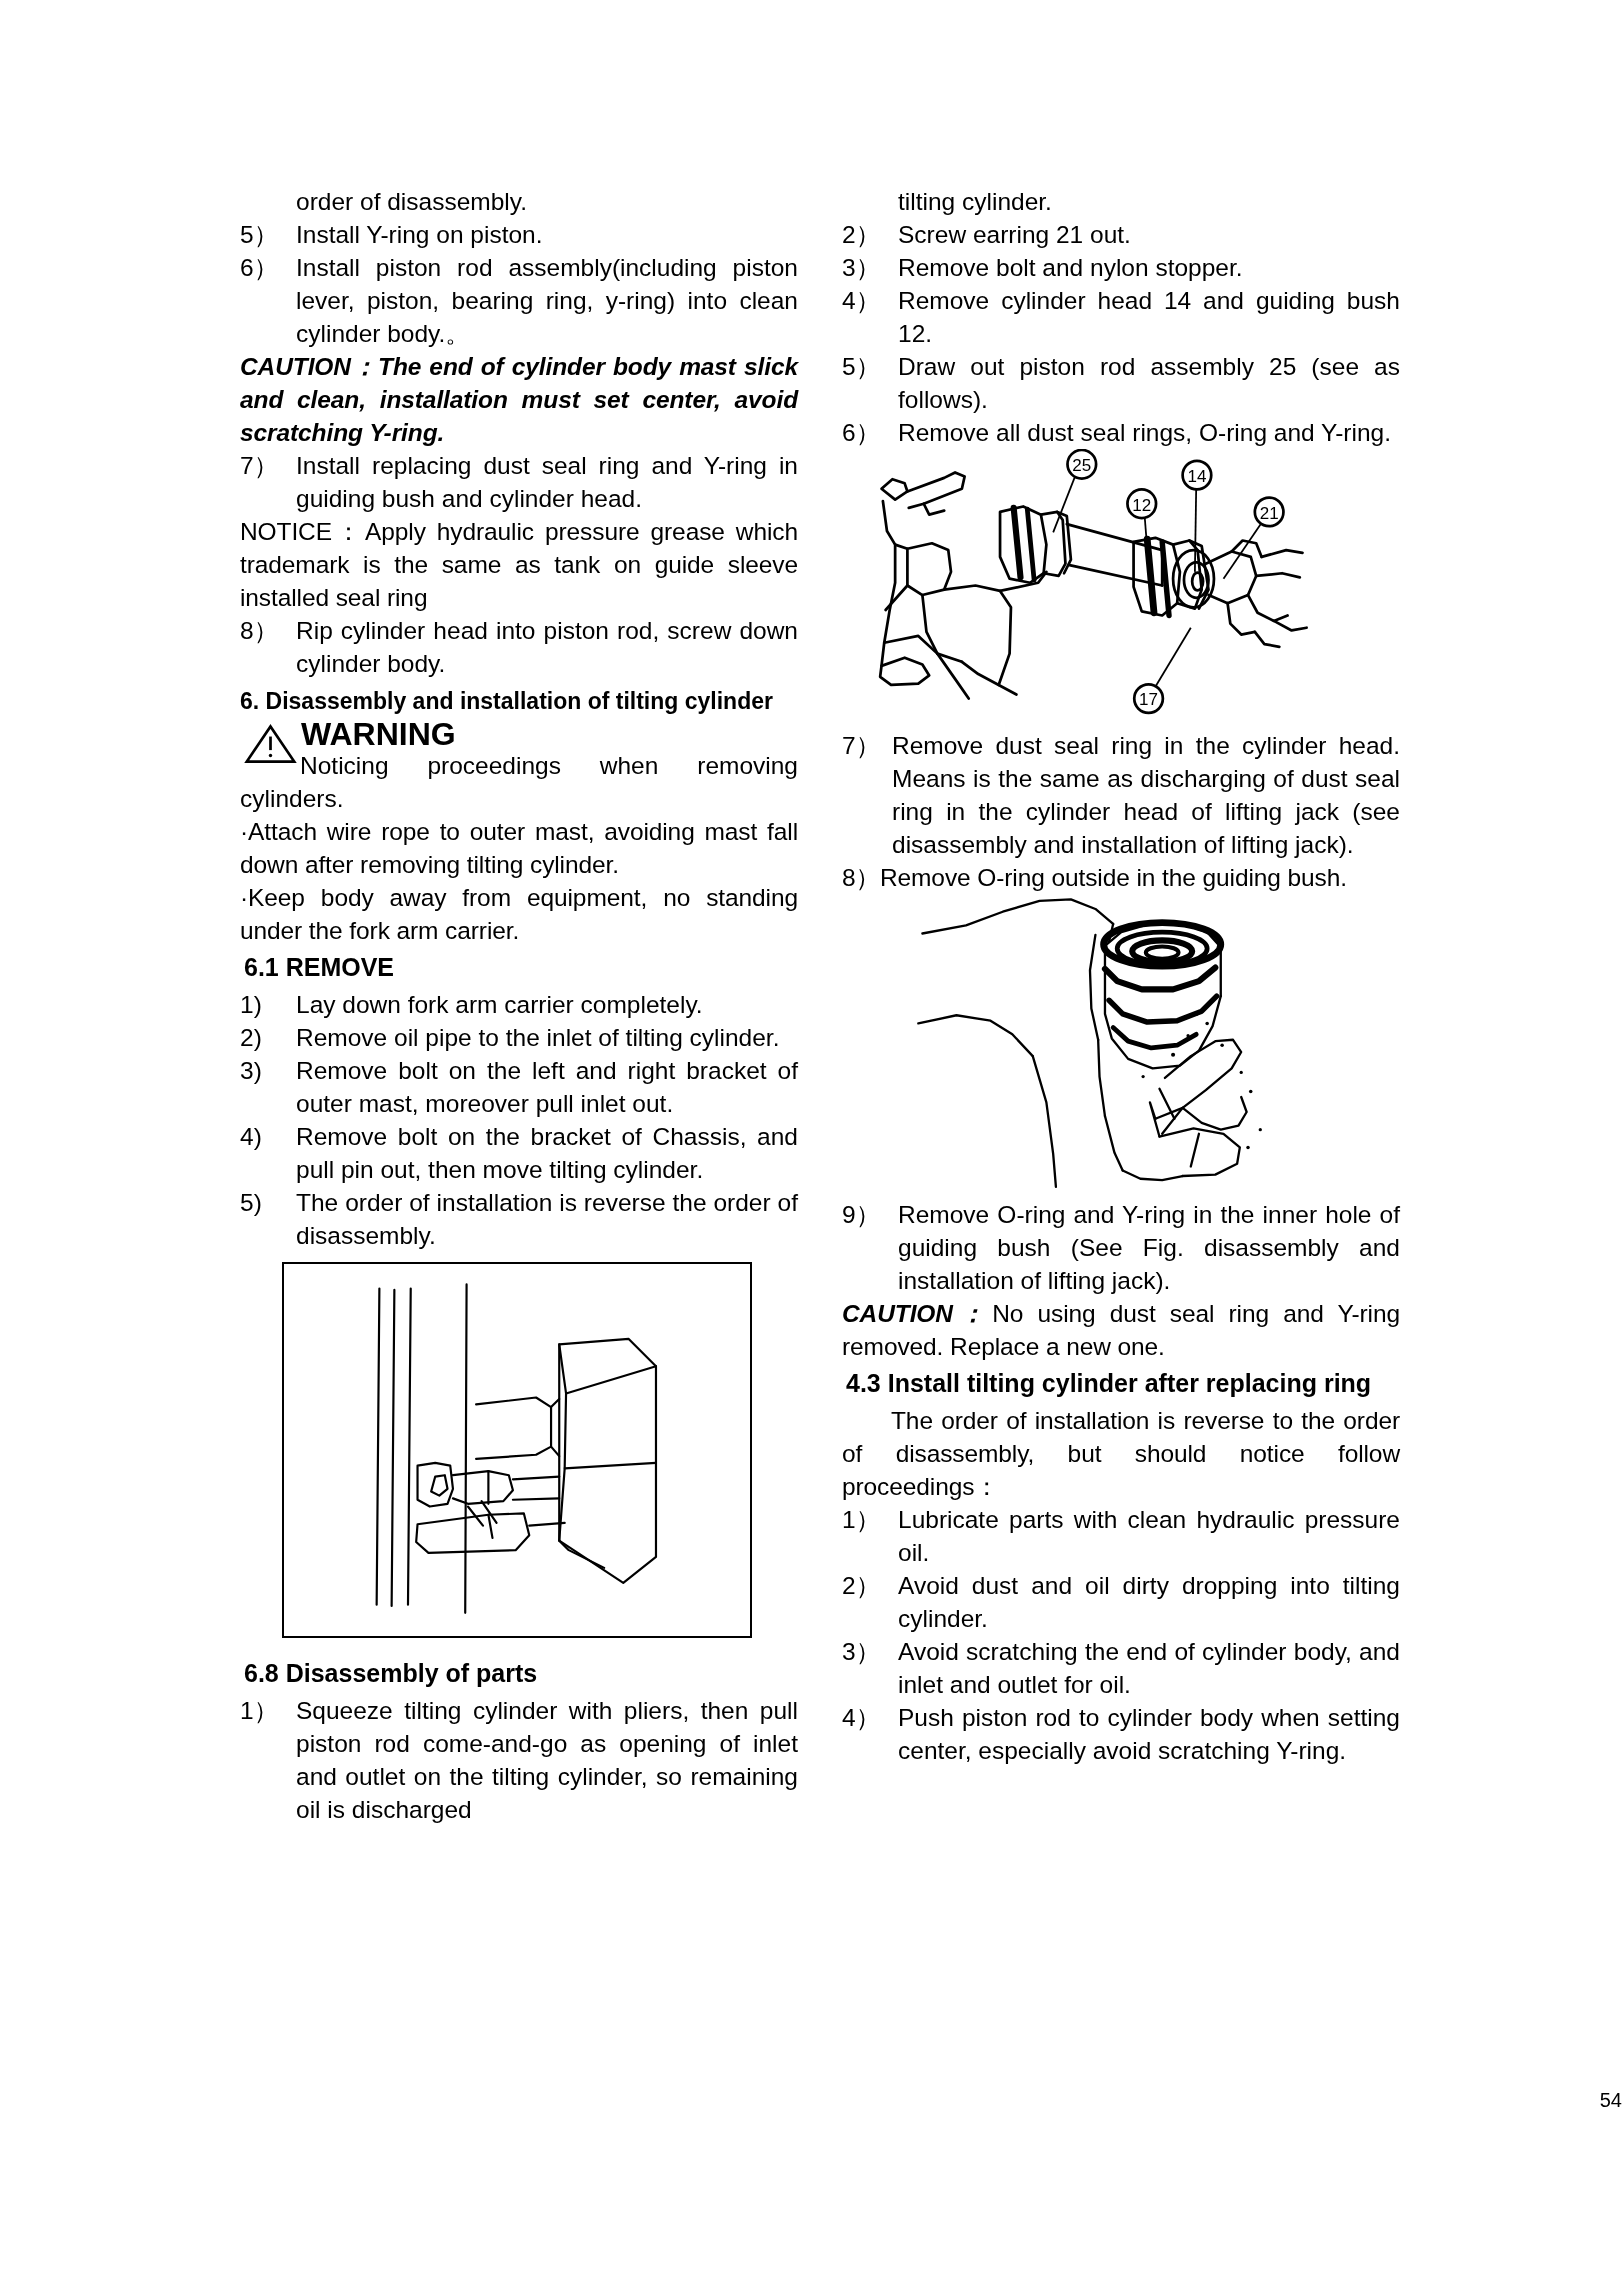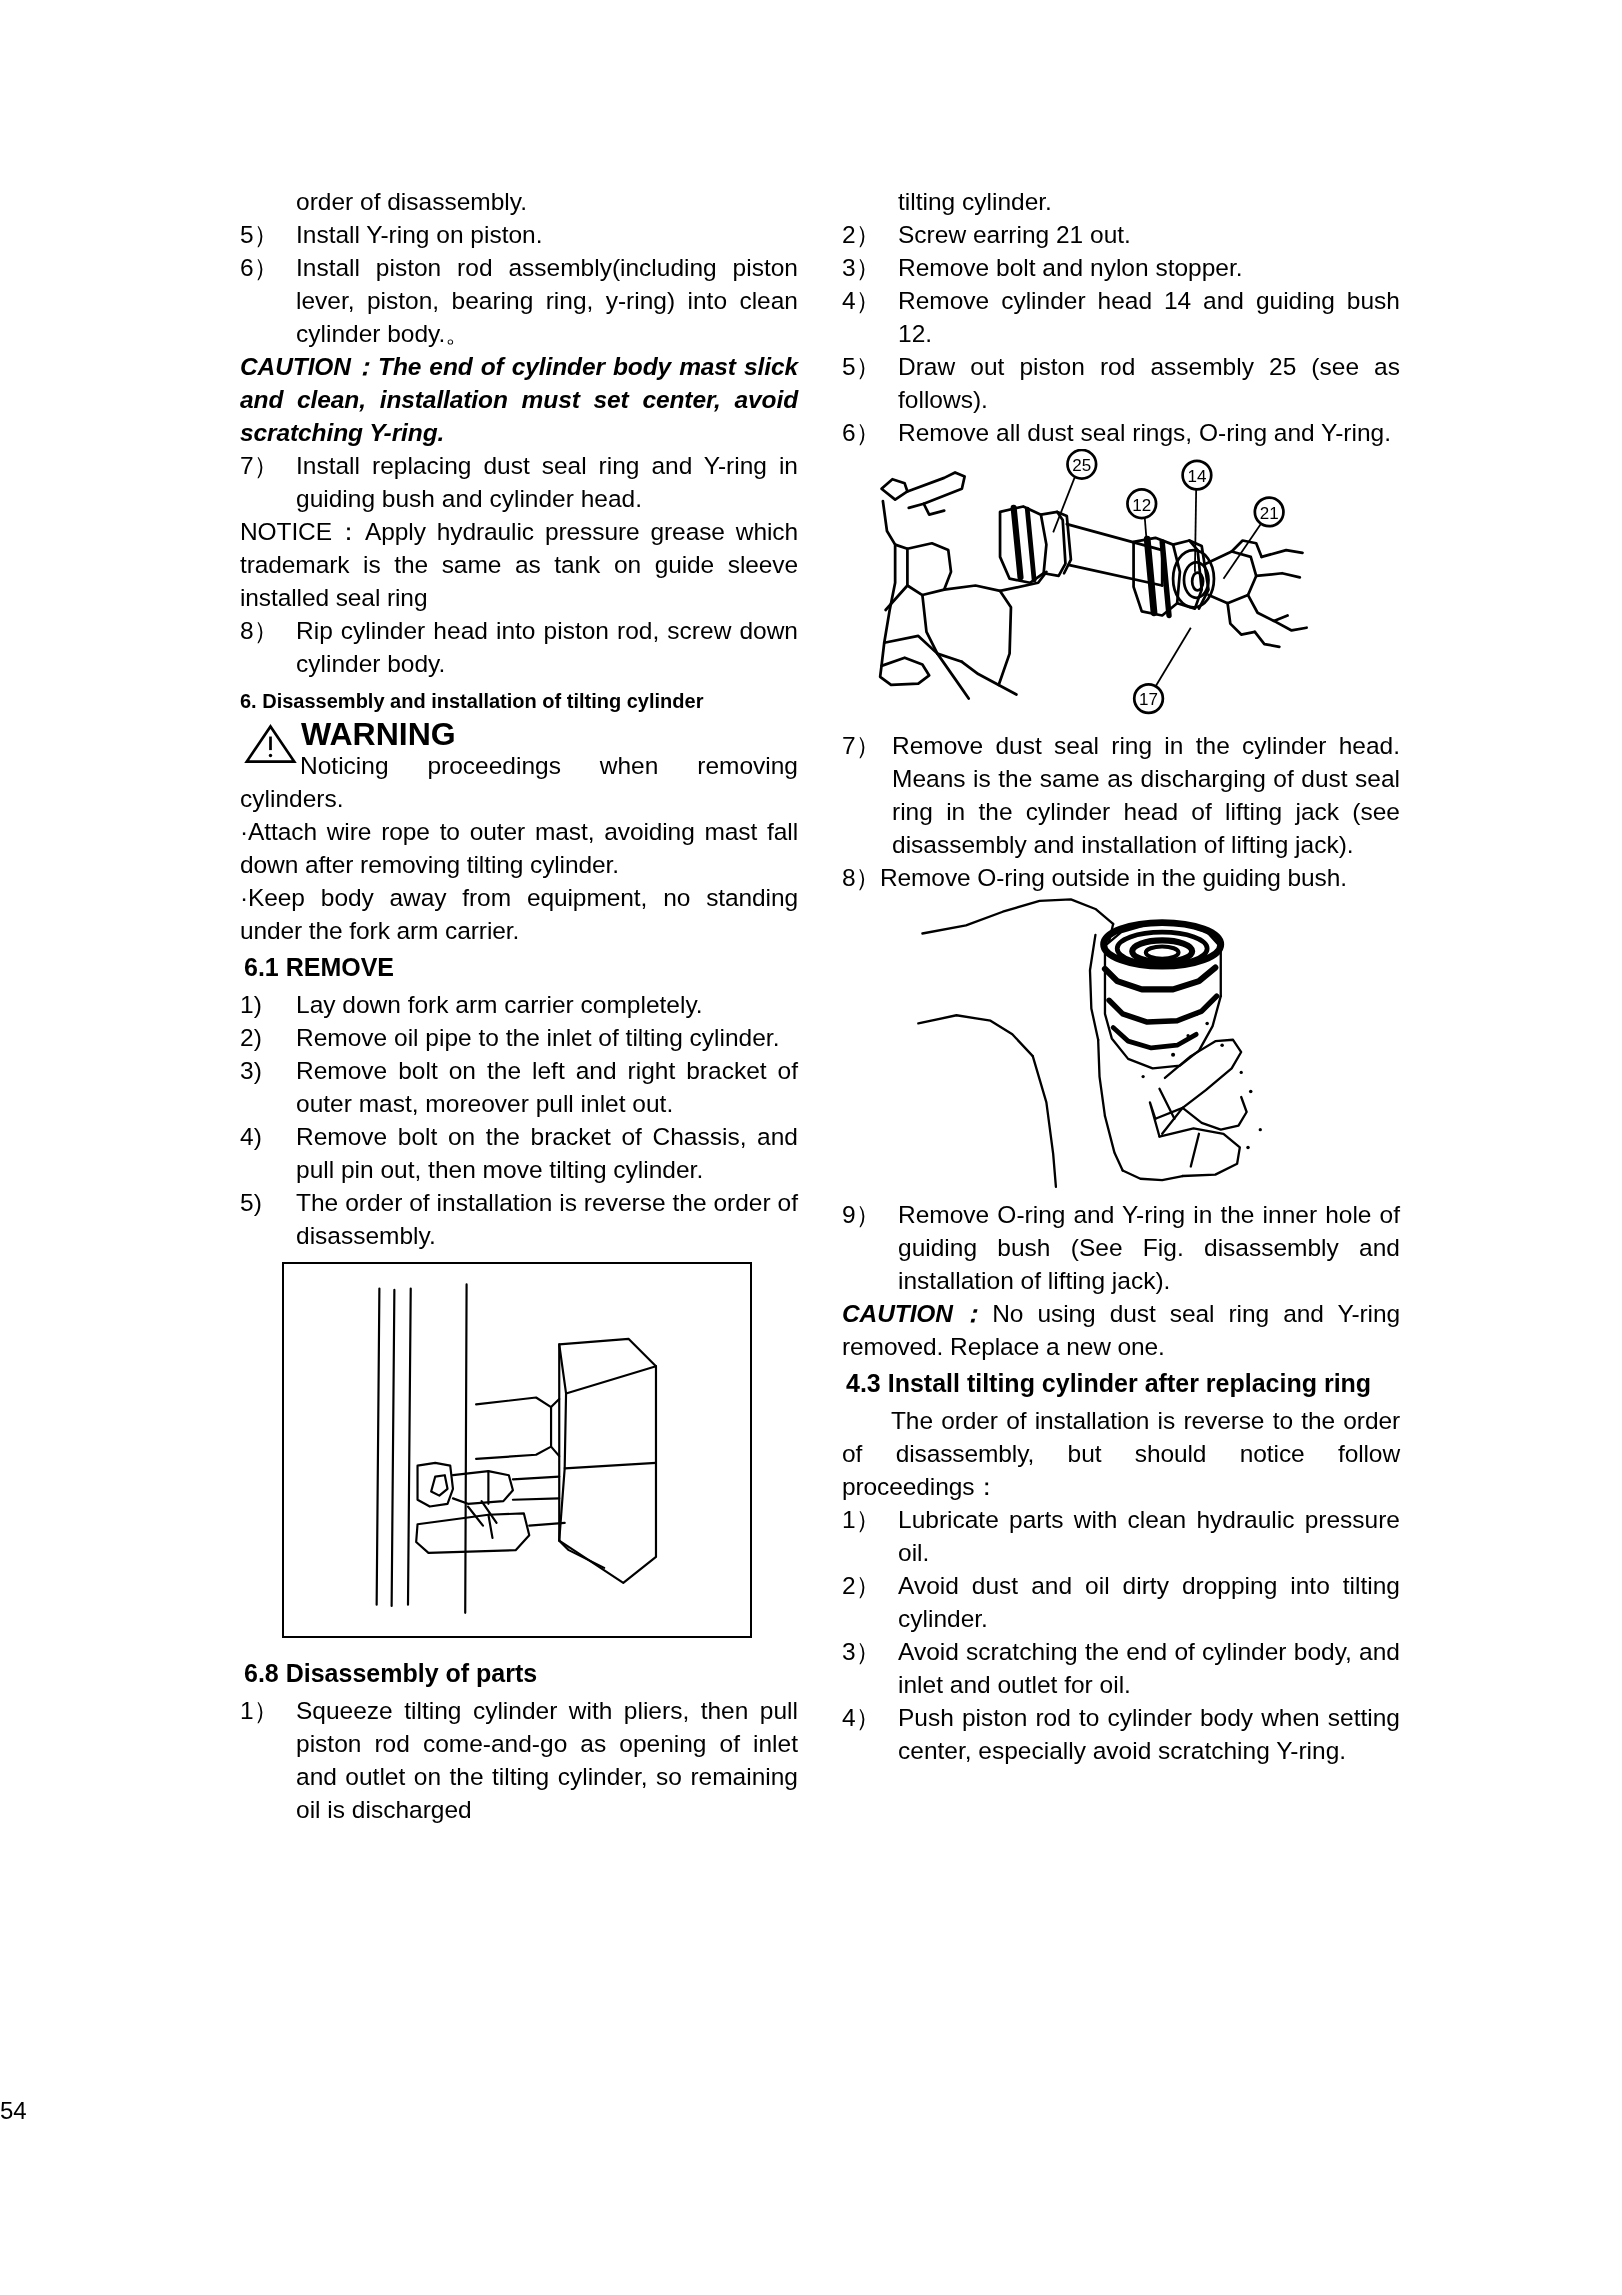--- a/index.html
+++ b/index.html
@@ -62,21 +62,21 @@
   .item .body.nojust { text-align: left; }
 
   .indent-cont {
     padding-left: 56px;
     font-size: 24.5px;
     line-height: 33px;
     text-align: justify;
   }
 
   .heading {
-    font-size: 20px;
+    font-size: 23px;
     line-height: 35px;
     font-weight: bold;
     margin: 0;
   }
   .subheading {
     font-size: 25px;
     line-height: 33px;
     font-weight: bold;
     margin: 4px;
   }
@@ -119,24 +119,23 @@
     width: 100%;
     background: #fff;
   }
   .fig-plain svg, .fig-box svg { display: block; }
 
   .pagenum {
     position: absolute;
     left: 0;
     right: 0;
     top: 2087px;
-    text-align: left;
-    font-size: 24px;
+    text-align: right;
+    font-size: 20px;
     line-height: 27px;
-    margin-top: 10px;
   }
 
   .sp6  { height: 4.1px; }
   .sp10 { height: 6.8px; }
   .sp22 { height: 15px; }
 </style>
 </head>
 <body>
 
 <div class="page">

